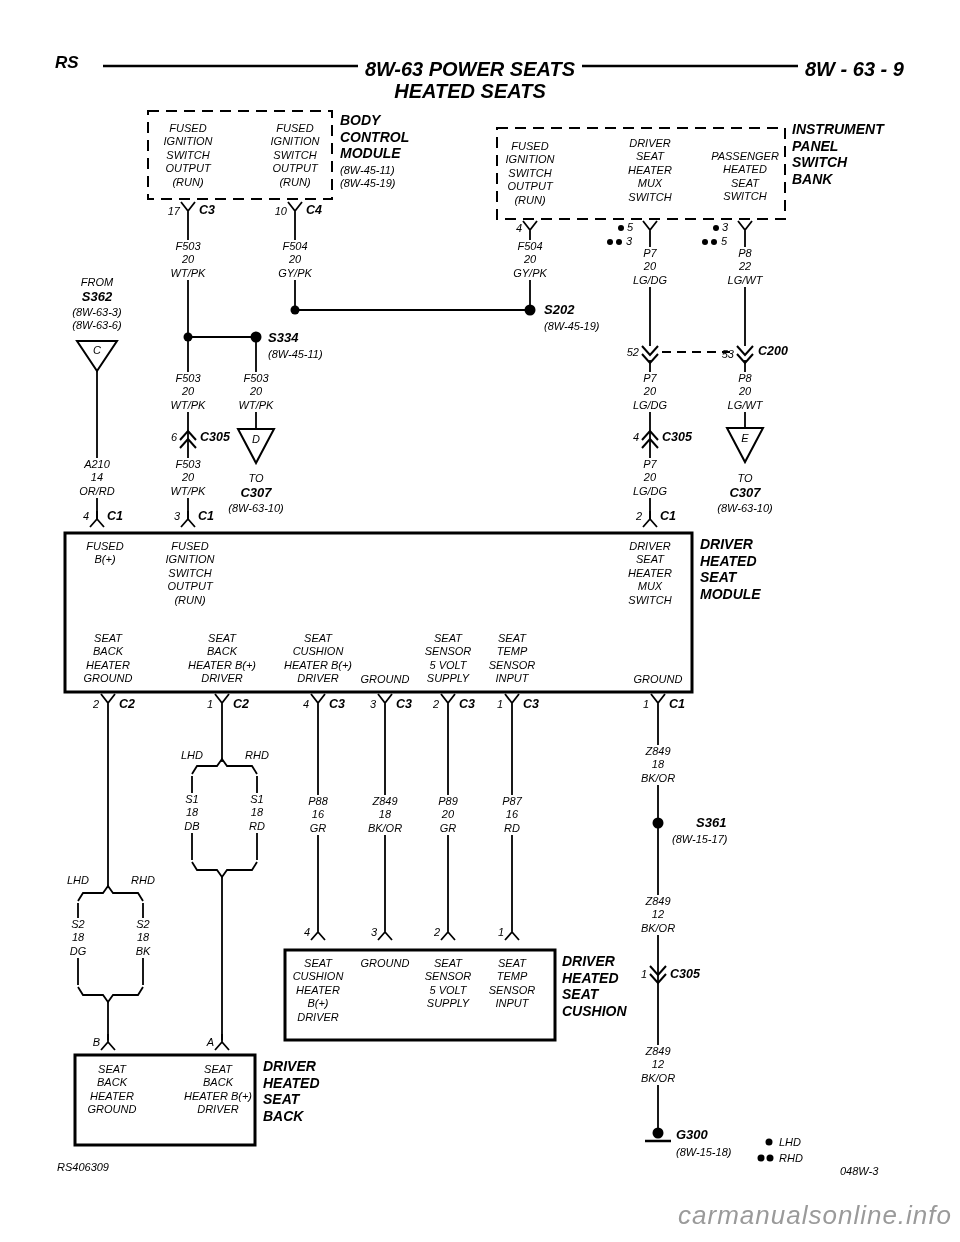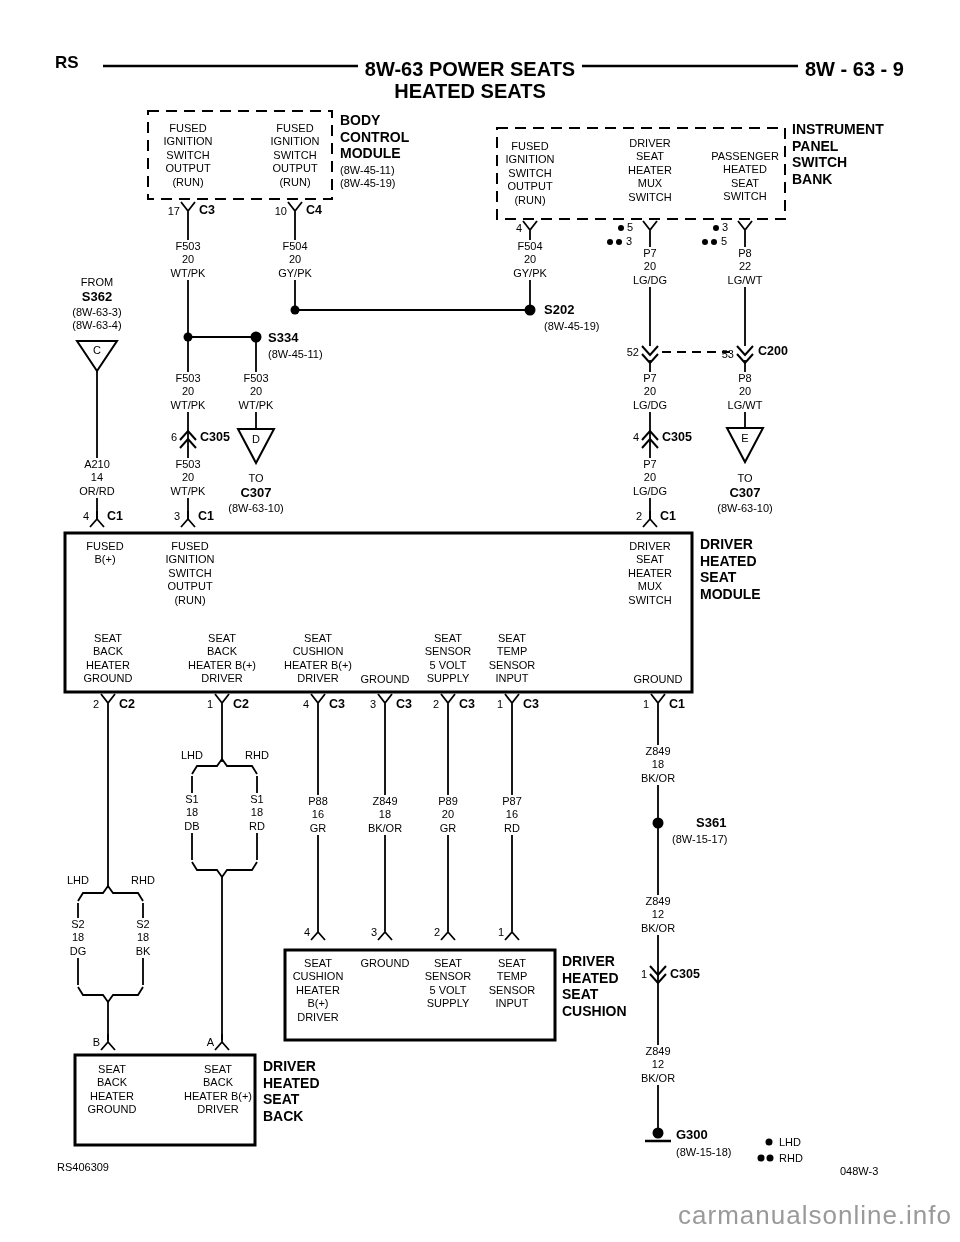--- a/index.html
+++ b/index.html
@@ -1,17 +1,17 @@
 <!DOCTYPE html>
 <html><head>
 <meta charset="utf-8">
 <style>
   html,body{margin:0;padding:0;background:#fff;}
   #canvas{position:relative;width:960px;height:1242px;background:#fff;overflow:hidden;
-          font-family:"Liberation Sans",sans-serif;color:#000;}
+          font-family:"Liberation Sans",sans-serif;color:#000;font-style:italic;}
   #wires{position:absolute;left:0;top:0;z-index:0;}
   .lbl{position:absolute;z-index:2;font-size:11px;line-height:1.22;white-space:pre-line;}
   .c{transform:translateX(-50%);text-align:center;background:#fff;padding:0 2px;}
   .l{text-align:left;}
   .r{transform:translateX(-100%);text-align:center;}
   .nm{font-weight:bold;font-size:12.5px;}
   .sp{font-weight:bold;font-size:13px;}
   .ttl{font-weight:bold;font-size:14px;line-height:1.18;}
   .hdr{font-weight:bold;font-size:20px;}
   .wm{font-size:26px;color:#9a9a9a;letter-spacing:1px;z-index:3;}
@@ -202,21 +202,21 @@
 BANK</div>
 <div class="lbl r" style="left:522px;top:222px">4</div>
 <div class="lbl l" style="left:627px;top:221px">5</div>
 <div class="lbl l" style="left:626px;top:235px">3</div>
 <div class="lbl l" style="left:722px;top:221px">3</div>
 <div class="lbl l" style="left:721px;top:235px">5</div>
 
 <div class="lbl c" style="left:97px;top:276px">FROM</div>
 <div class="lbl sp c" style="left:97px;top:289px">S362</div>
 <div class="lbl c" style="left:97px;top:306px">(8W-63-3)
-(8W-63-4)</div>
+(8W-63-6)</div>
 <div class="lbl" style="left:97px;top:344px;transform:translateX(-50%)">C</div>
 
 <div class="lbl c" style="left:188px;top:240px">F503
 20
 WT/PK</div>
 <div class="lbl c" style="left:295px;top:240px">F504
 20
 GY/PK</div>
 <div class="lbl sp l" style="left:268px;top:330px">S334</div>
 <div class="lbl l" style="left:268px;top:348px">(8W-45-11)</div>

